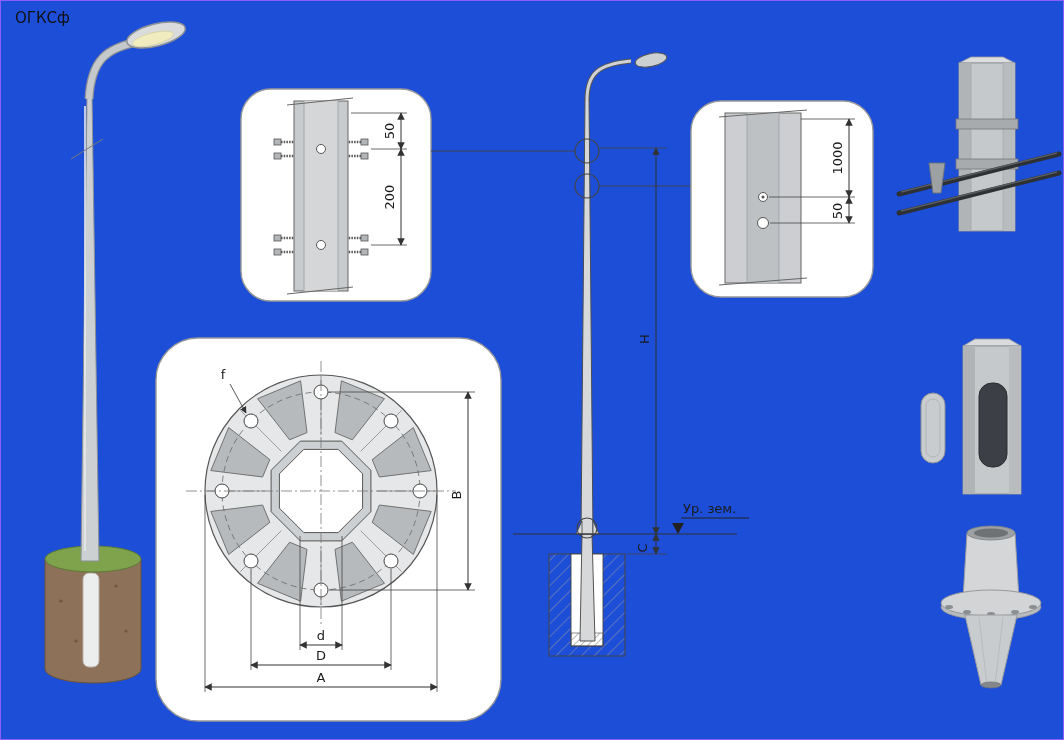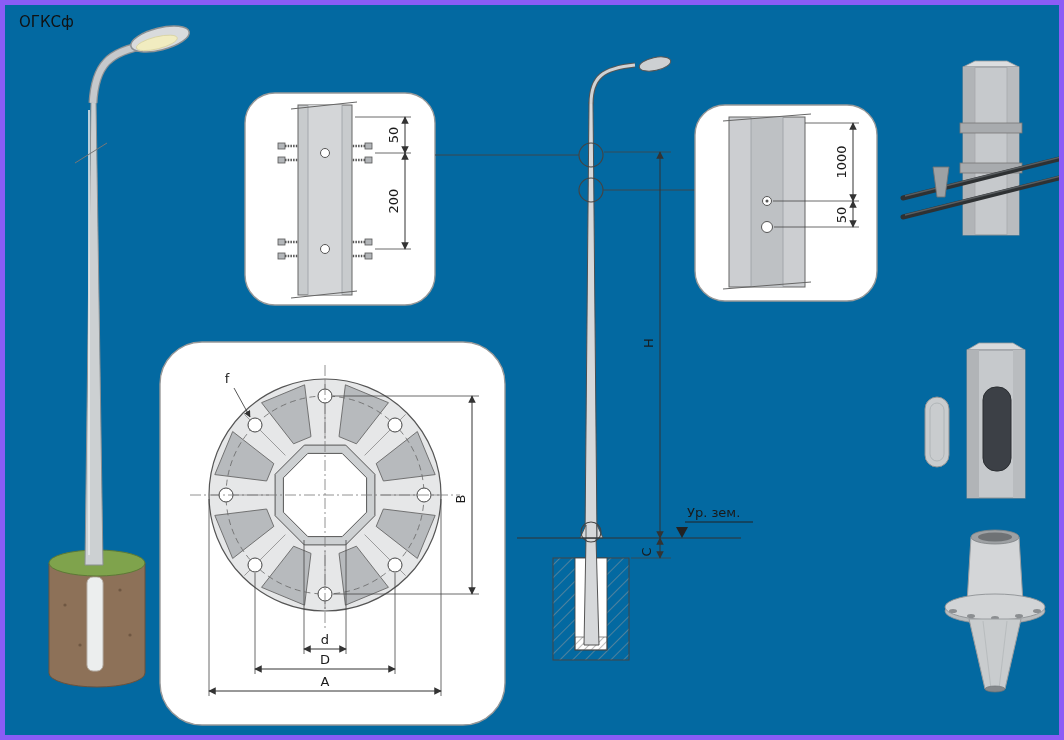--- a/index.html
+++ b/index.html
@@ -1,16 +1,16 @@
 <!DOCTYPE html>
 <html><head>
 <meta charset="utf-8">
 <style>
   html,body{margin:0;padding:0;background:#e9e9e9;}
-  .canvas{position:relative;width:1064px;height:740px;background:#0369a1;border:5px solid #8b5cf6;box-sizing:border-box;overflow:hidden;margin:0 auto;font-family:"DejaVu Sans",sans-serif;}
+  .canvas{position:relative;width:1064px;height:740px;background:#1d4ed8;border:1px solid #8b5cf6;box-sizing:border-box;overflow:hidden;margin:0 auto;font-family:"DejaVu Sans",sans-serif;}
   svg{position:absolute;left:0;top:0;}
   .box{fill:#ffffff;stroke:#999;stroke-width:1.4;}
   .dim{stroke:#333;stroke-width:1;fill:none;}
   .ext{stroke:#444;stroke-width:0.8;fill:none;}
   .ldr{stroke:#444;stroke-width:0.9;fill:none;}
   .cl{stroke:#777;stroke-width:0.8;fill:none;stroke-dasharray:11 3 2 3;}
   .dimtxt{font:13px "DejaVu Sans",sans-serif;fill:#1a1a1a;}
   .titletxt{font:15px "DejaVu Sans",sans-serif;fill:#111;}
   .thin{stroke:#666;stroke-width:1;fill:none;}
 </style>

